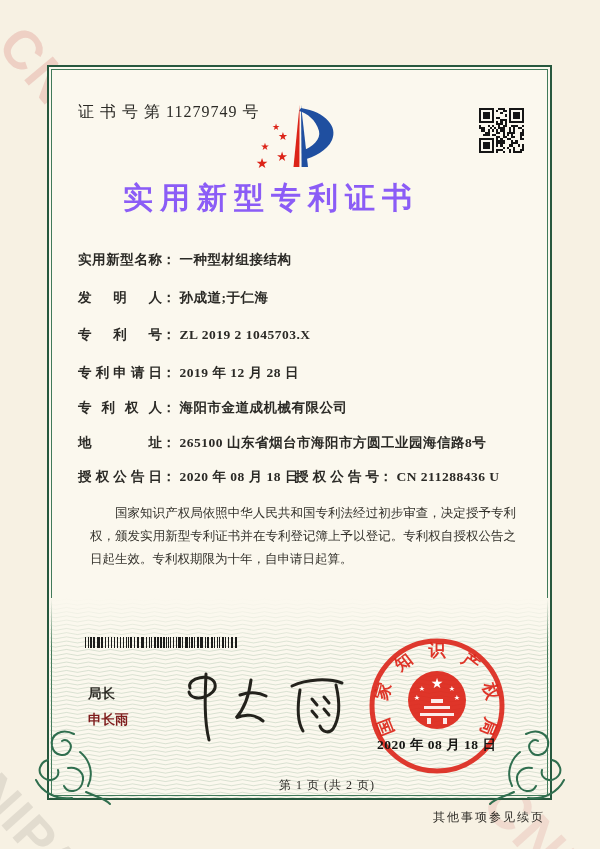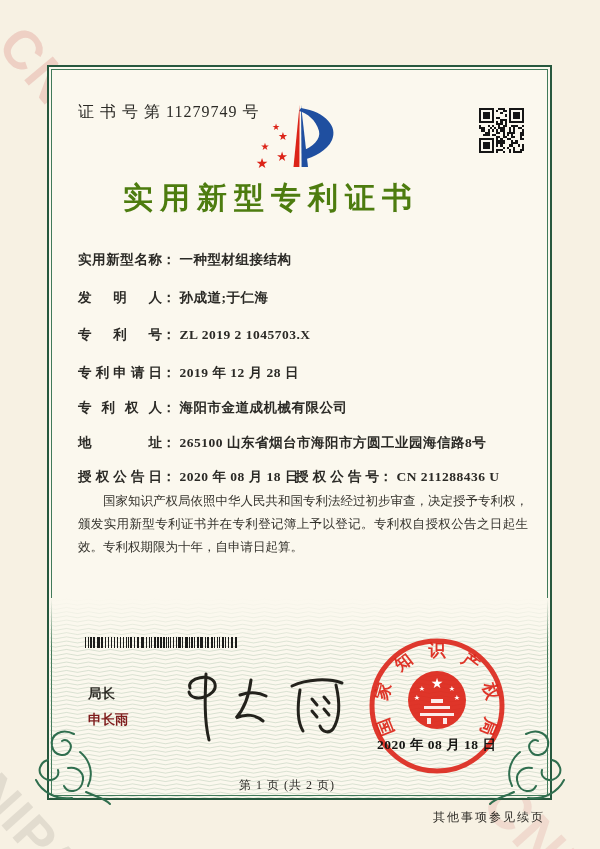--- a/index.html
+++ b/index.html
@@ -27,51 +27,51 @@
     position:absolute;left:2px;top:2px;right:2px;bottom:2px;
     border:1px solid #417a5a;
   }
   .guilloche-wrap{position:absolute;left:50px;top:598px;width:499px;height:200px;overflow:hidden;}
   .guilloche-fade{position:absolute;left:0;top:0;width:100%;height:50px;
     background:linear-gradient(#fbf8ee,rgba(251,248,238,0));}
 
   .cert-no{position:absolute;left:78px;top:102px;font-size:16px;letter-spacing:1px;font-weight:500;}
   .title{
     position:absolute;left:47px;top:178px;width:448px;text-align:center;
-    font-size:30px;font-weight:bold;letter-spacing:7px;color:#4d7c0f;
+    font-size:30px;font-weight:bold;letter-spacing:7px;color:#8b5cf6;
   }
   .field-row{position:absolute;left:78px;font-size:13.5px;font-weight:600;white-space:nowrap;}
   .field-label{display:inline-block;width:84px;text-align:justify;text-align-last:justify;vertical-align:top;}
   .field-colon{display:inline-block;margin-right:4px;}
   .field-value{letter-spacing:.5px;}
   .row-1{top:251px;} .row-2{top:289px;} .row-3{top:326px;}
   .row-4{top:364px;} .row-5{top:399px;} .row-6{top:434px;} .row-7{top:468px;}
   .field-pair2{position:absolute;left:217px;top:0;}
 
   .body-text{
     position:absolute;left:78px;top:490px;width:450px;
     font-size:12.5px;line-height:1.82;text-align:justify;color:#34322c;
   }
-  .body-text p{margin:0;text-indent:2em;}
+  .body-text p{margin:12px;text-indent:2em;}
 
   .barcode{position:absolute;left:85px;top:637px;width:156px;height:11px;}
   .qr{position:absolute;left:479px;top:108px;width:45px;height:45px;}
   .logo{position:absolute;left:252px;top:102px;width:100px;height:74px;}
 
   .director-title{position:absolute;left:88px;top:685px;font-size:13.5px;font-weight:600;
     font-family:Liberation Serif, serif;color:#2c2a24;}
   .director-name{position:absolute;left:88px;top:711px;font-size:13.5px;font-weight:600;
     font-family:"Liberation Sans", sans-serif;color:#7f1d1d;}
   .signature{position:absolute;left:176px;top:666px;width:176px;height:78px;}
 
   .seal{position:absolute;left:367px;top:636px;width:140px;height:140px;}
   .seal-date{position:absolute;left:377px;top:736px;font-size:13.5px;font-weight:600;
     letter-spacing:.5px;color:#161614;}
 
-  .page-no{position:absolute;left:47px;top:777px;width:480px;text-align:center;font-size:12px;letter-spacing:1px;}
+  .page-no{position:absolute;left:47px;top:777px;width:480px;text-align:center;font-size:12px;letter-spacing:1px;padding-left:40px;}
   .footer-note{position:absolute;left:0;top:809px;width:545px;text-align:right;
     font-size:12px;letter-spacing:2px;color:#2e2c27;}
 
   .ornament{position:absolute;width:84px;height:80px;}
   .ornament-left{left:28px;bottom:43px;}
   .ornament-right{right:28px;bottom:43px;transform:scaleX(-1);}
 </style>
 </head>
 <body>
 

